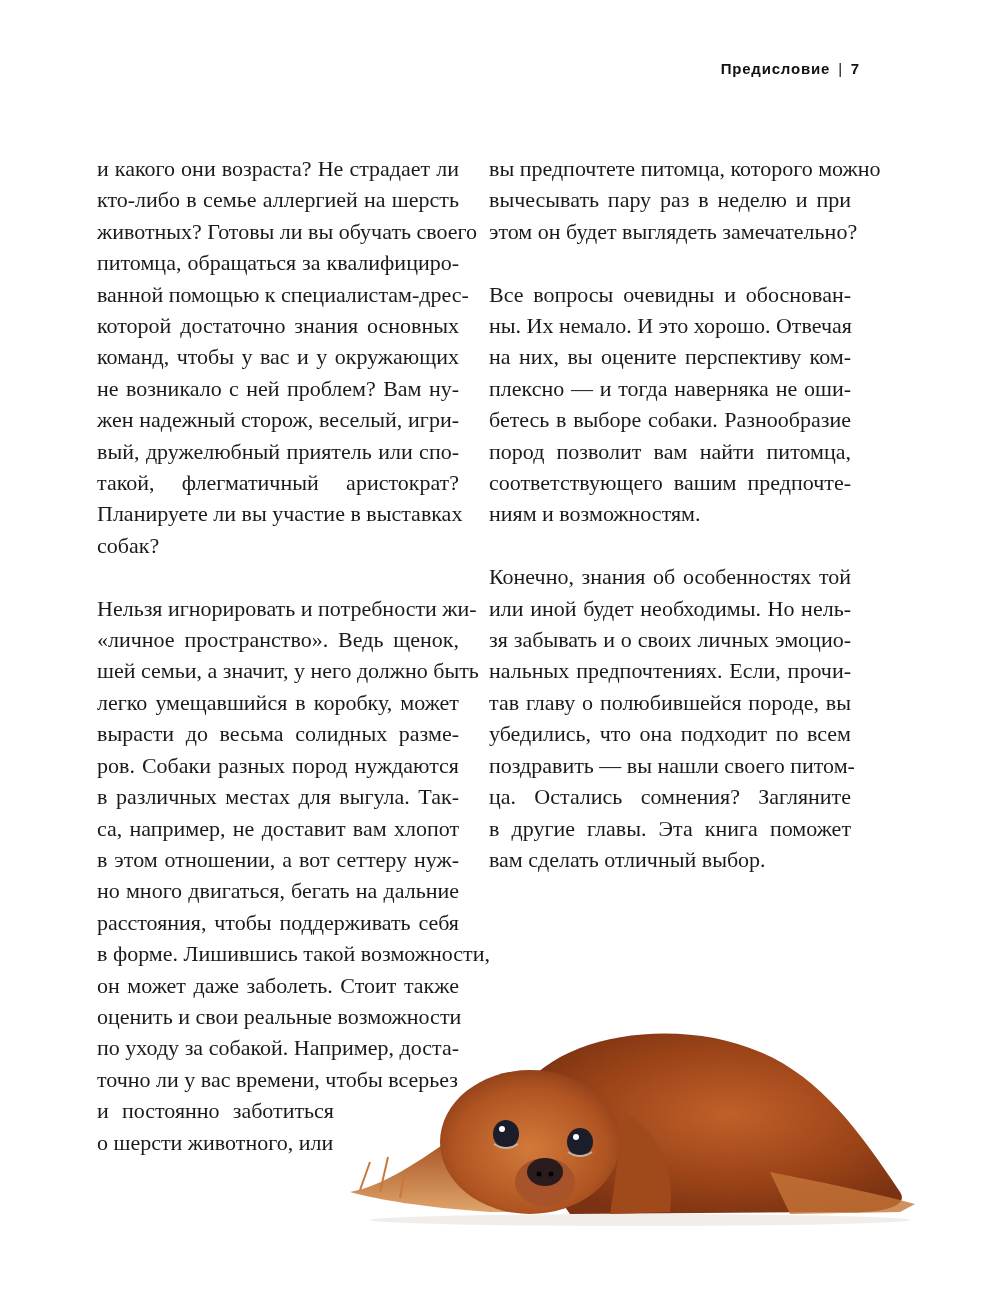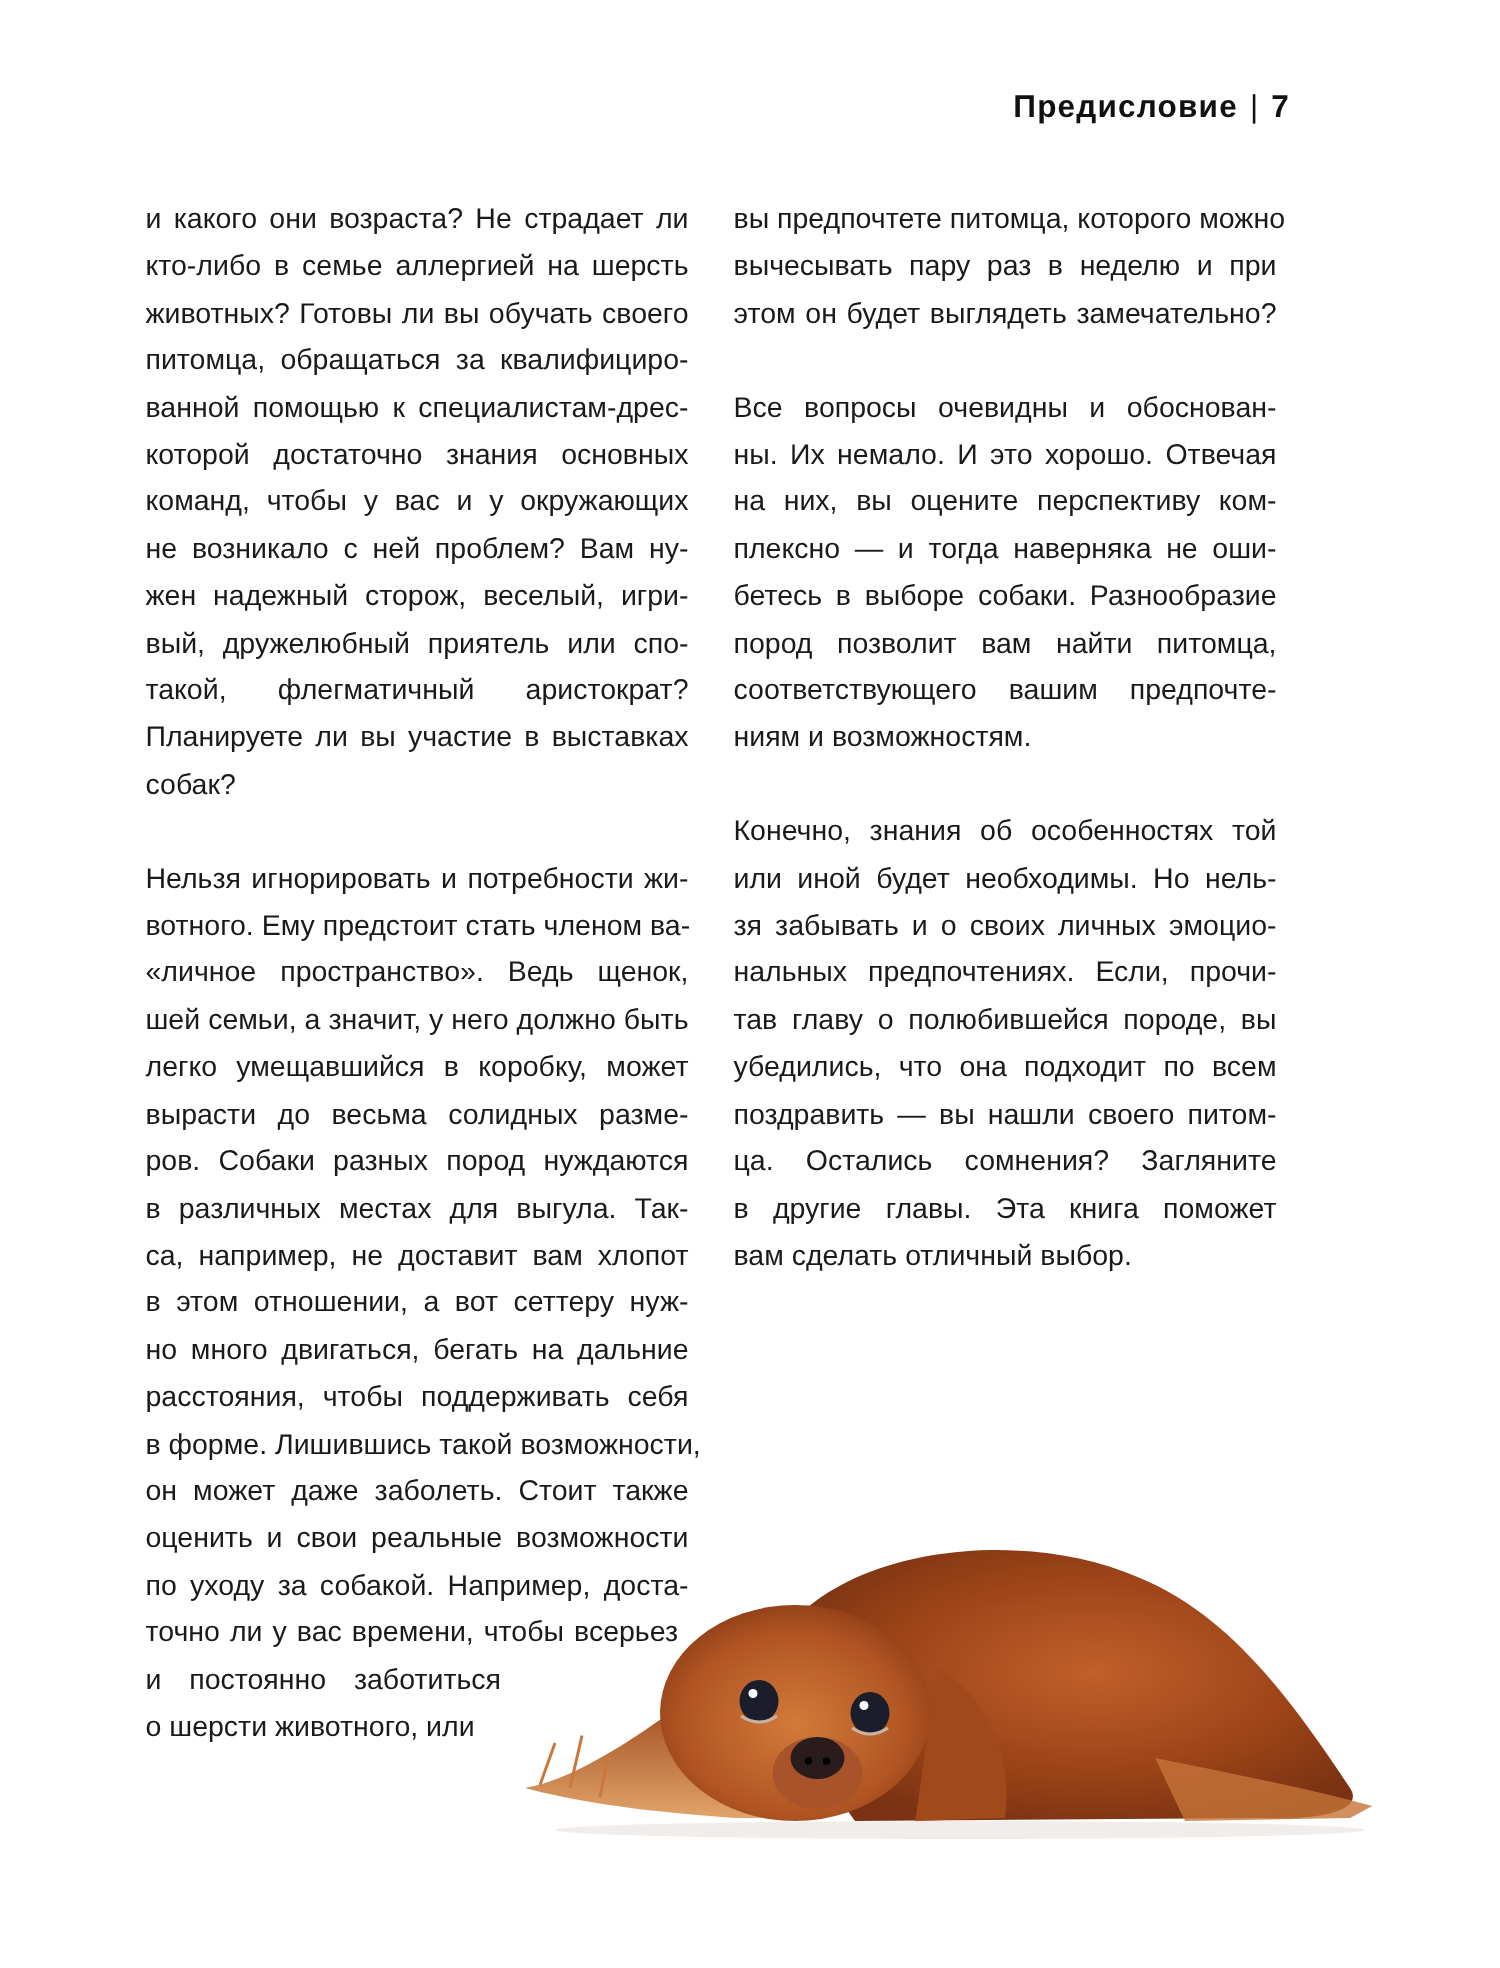--- a/index.html
+++ b/index.html
@@ -1,21 +1,21 @@
 <!DOCTYPE html>
 <html><head>
 <meta charset="utf-8">
 <style>
   html, body { margin:0; padding:0; background:#ffffff; }
   body { width:1000px; height:1312px; position:relative; overflow:hidden;
          font-family:"Liberation Sans", "DejaVu Sans", sans-serif; color:#1a1a1a; }
-  .running-head { position:absolute; top:60px; right:140px; font-size:21px; font-weight:bold;
+  .running-head { position:absolute; top:60px; right:140px; font-size:15px; font-weight:bold;
                   letter-spacing:0.8px; color:#111; }
   .running-head .sep { margin:0 8px; font-weight:normal; }
-  .col { position:absolute; top:131px; width:362px; font-size:19px; line-height:31.4px; }
+  .col { position:absolute; top:153px; width:362px; font-size:22px; line-height:31.4px;font-family:Liberation Serif, serif; }
   .col-left { left:97px; }
   .col-right { left:489px; }
   .line { display:block; white-space:nowrap; text-align:justify; text-align-last:justify; }
   .line.last { text-align-last:left; }
   .para-gap { height:31.4px; }
   .dog { position:absolute; left:340px; top:1022px; width:580px; height:210px; }
 </style>
 </head>
 <body>
 
@@ -35,21 +35,20 @@
     <span class="line">не возникало с ней проблем? Вам ну-</span>
     <span class="line">жен надежный сторож, веселый, игри-</span>
     <span class="line">вый, дружелюбный приятель или спо-</span>
     <span class="line">такой, флегматичный аристократ?</span>
     <span class="line">Планируете ли вы участие в выставках</span>
     <span class="line last">собак?</span>
   </div>
   <div class="para-gap"></div>
   <div>
     <span class="line">Нельзя игнорировать и потребности жи-</span>
-    <span class="line">вотного. Ему предстоит стать членом ва-</span>
     <span class="line">«личное пространство». Ведь щенок,</span>
     <span class="line">шей семьи, а значит, у него должно быть</span>
     <span class="line">легко умещавшийся в коробку, может</span>
     <span class="line">вырасти до весьма солидных разме-</span>
     <span class="line">ров. Собаки разных пород нуждаются</span>
     <span class="line">в различных местах для выгула. Так-</span>
     <span class="line">са, например, не доставит вам хлопот</span>
     <span class="line">в этом отношении, а вот сеттеру нуж-</span>
     <span class="line">но много двигаться, бегать на дальние</span>
     <span class="line">расстояния, чтобы поддерживать себя</span>

